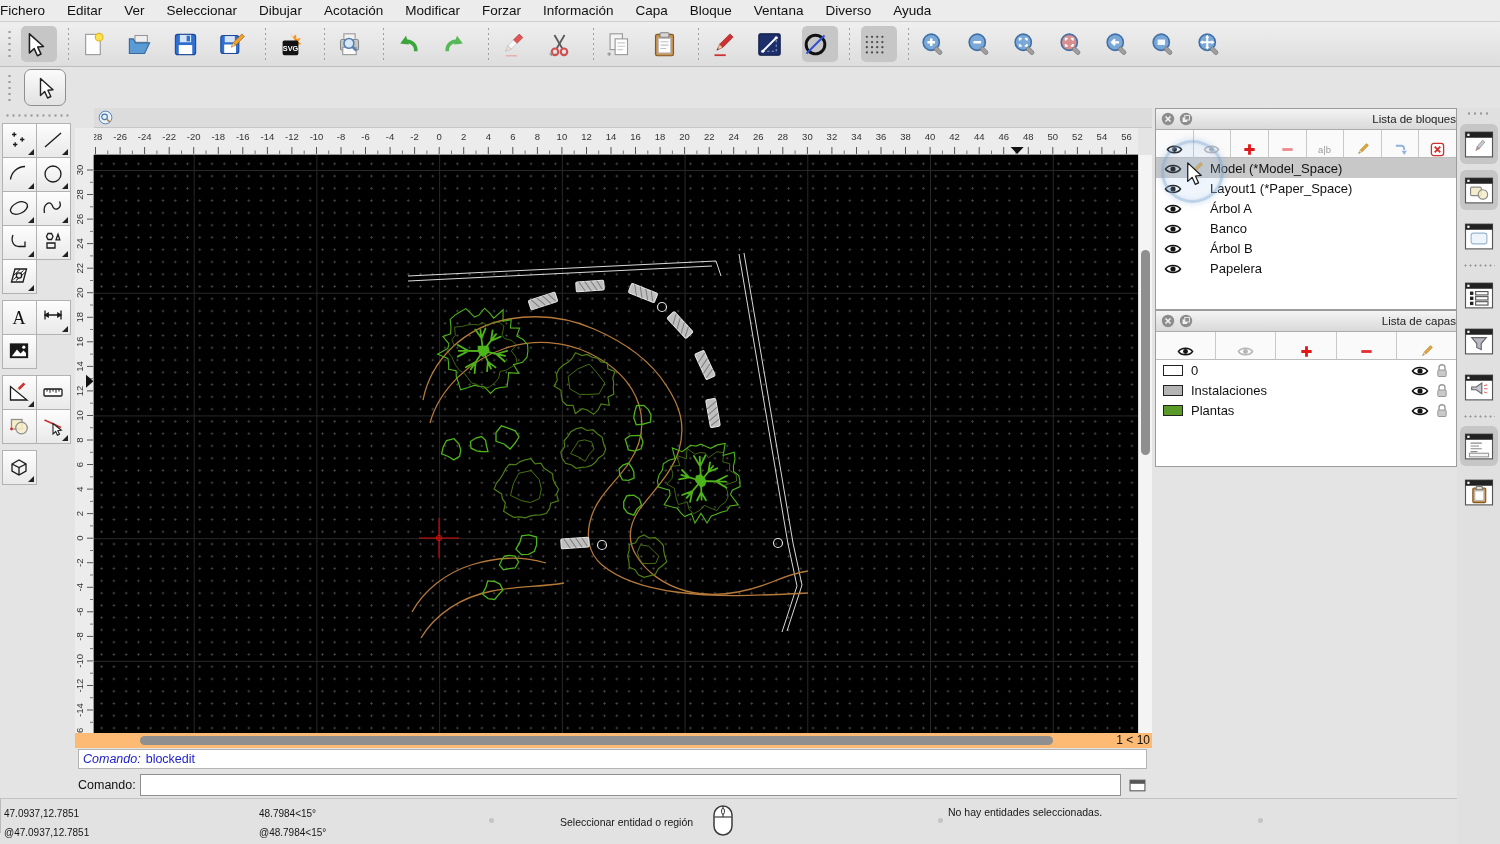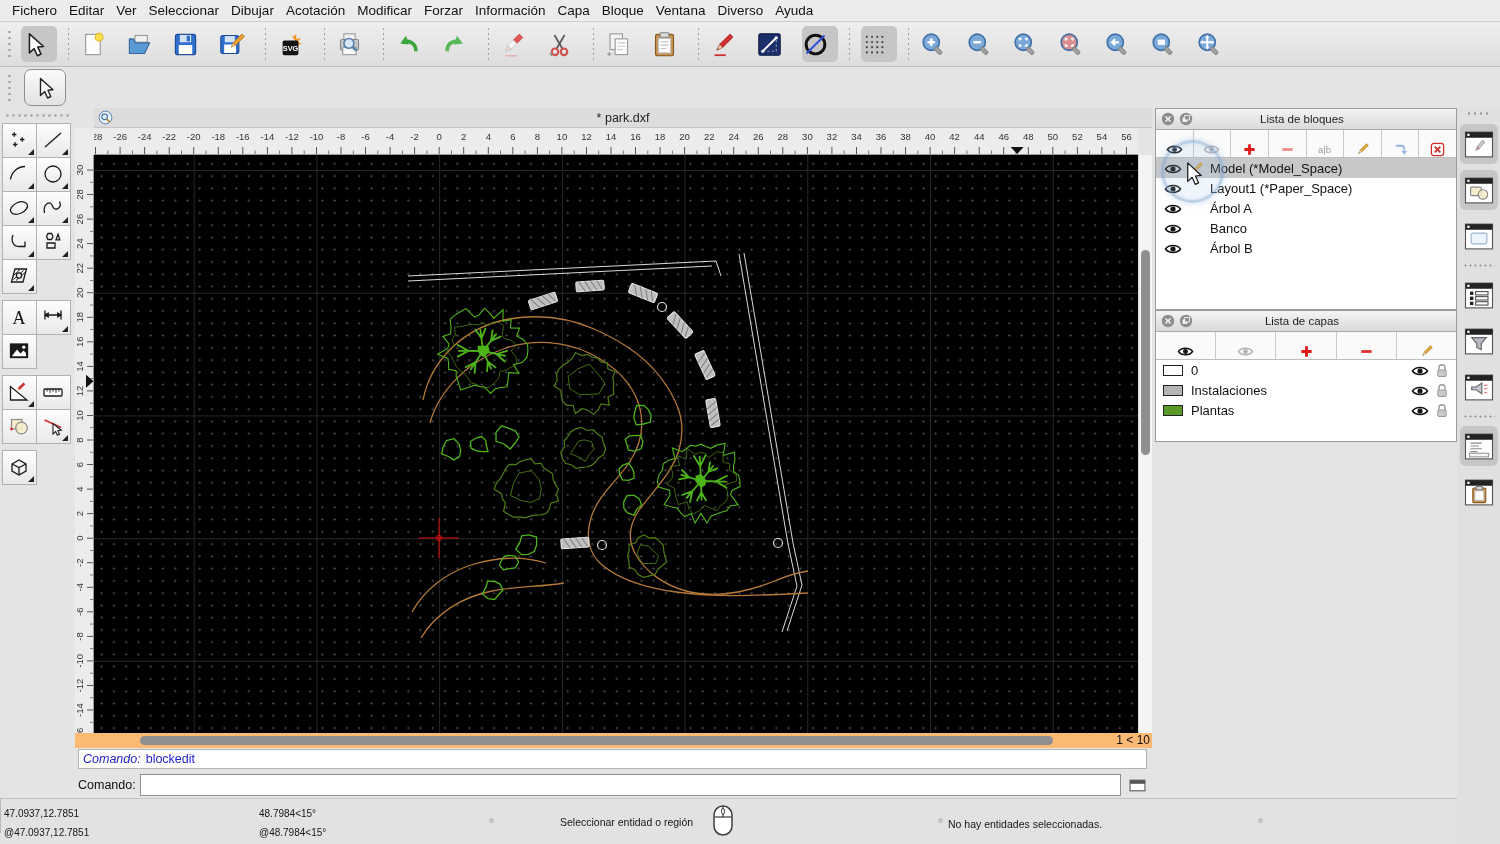--- a/index.html
+++ b/index.html
@@ -2,21 +2,21 @@
 <html><head>
 <meta charset="utf-8">
 <style>
   html,body{margin:0;padding:0}
   body{width:1500px;height:844px;position:relative;overflow:hidden;background:#e4e4e4;
        font-family:"Liberation Sans",sans-serif;color:#1a1a1a;-webkit-font-smoothing:antialiased}
   .abs{position:absolute}
 
   
   #menubar{left:0;top:0;width:100%;height:22px;background:#ececec;border-bottom:1px solid #cfcfcf;
-           display:flex;align-items:center;padding-left:12px;box-sizing:border-box;gap:12px;font-size:13.5px;color:#111}
+           display:flex;align-items:center;box-sizing:border-box;gap:22px;font-size:13.5px;color:#111}
   .menu-item{white-space:nowrap;cursor:default}
 
   
   #toolbar{left:0;top:22px;width:100%;height:45px;background:linear-gradient(#efefef,#dddddd);
            border-bottom:1px solid #bdbdbd;display:flex;align-items:center;padding-left:3px;box-sizing:border-box}
   .tb-handle{width:7px;height:30px;margin:0 3px;background-image:radial-gradient(circle,#9a9a9a 1px,transparent 1.3px);
              background-size:5px 6px;background-position:center}
   .tb-sep{width:1px;height:32px;margin:0 6px;background-image:repeating-linear-gradient(to bottom,#9e9e9e 0 2px,transparent 2px 5px)}
   .tb-btn{width:36px;height:36px;margin:0 5px;display:flex;align-items:center;justify-content:flex-start;border-radius:5px;flex:none}
   .tb-btn.active{background:#c6c6c6}
@@ -78,25 +78,25 @@
   
   #statusbar{left:0;top:798px;width:100%;height:46px;background:#e2e2e2;border-top:1px solid #c2c2c2;
              font-size:10px;color:#161616;box-sizing:border-box}
   #statusbar .cell{position:absolute;line-height:1}
   #status-div1{left:253px;top:6px;width:1px;height:34px;background:#bbb}
   .sdot{position:absolute;width:5px;height:5px;border-radius:50%;background:#c4c4c4;top:19px}
 
   
   .panel{position:absolute;background:#fff;border:1px solid #9c9c9c;box-sizing:border-box}
   #panel-blocks{left:1155px;top:108px;width:302px;height:202px}
-  #panel-layers{left:1155px;top:310px;width:302px;height:132px}
+  #panel-layers{left:1155px;top:310px;width:302px;height:157px}
   .ptitle{height:20px;background:linear-gradient(#f4f4f4,#d9d9d9);border-bottom:1px solid #ababab;
           display:flex;align-items:center;padding:0 3px;position:relative}
   .ptitle .tbtn{width:14px;height:14px;margin:0 2px}
-  .ptitle .tname{position:absolute;left:0;right:8px;text-align:center;font-size:11.5px;color:#222}
+  .ptitle .tname{position:absolute;left:0;right:0;text-align:right;font-size:11.5px;color:#222}
   .ptools{height:27px;display:flex;background:#fafafa;border-bottom:1px solid #bdbdbd}
   .pbtn{flex:1;border-right:1px solid #c9c9c9;display:flex;align-items:flex-end;justify-content:center}
   .pbtn:last-child{border-right:none}
   .pbtn svg{width:17px;height:15px}
   .prow{height:20px;display:flex;align-items:center;font-size:13px;color:#111}
   .prow.sel-gray{background:#c8c8c8}
   .prow.sel-blue{background:#3168d2;color:#fff}
   .prow .eye{width:18px;height:13px;margin-left:8px;flex:none}
   .prow .rpencil{width:15px;height:15px;margin-left:7px;flex:none}
   .prow .pencil-spacer{width:22px;flex:none}
@@ -491,21 +491,20 @@
         </div>
       </div>
     </div>
 
   <div id="tabbar" class="abs">
     <span id="tab-appicon"><svg viewBox="0 0 16 16">
           <circle cx="8" cy="8" r="6.8" fill="#e8f0fa" stroke="#5580b5"></circle>
           <circle cx="7" cy="7.3" r="3" fill="none" stroke="#4a78b0" stroke-width="1.3"></circle>
           <line x1="9.4" y1="9.8" x2="12.6" y2="13" stroke="#c08030" stroke-width="1.7"></line>
         </svg></span>
-    <span id="doc-title">* park.dxf</span>
   </div>
 
   <div id="ruler-corner" class="abs"></div>
   <div id="hruler" class="abs"><svg width="1044" height="27">
         <line x1="1.5" y1="19" x2="1.5" y2="26" stroke="#555"></line>
         <text x="1.5" y="12" font-size="9.5" fill="#333" text-anchor="middle" font-family="Liberation Sans,sans-serif">-28</text>
         <line x1="13.8" y1="22.5" x2="13.8" y2="26" stroke="#777"></line>
         <line x1="26.1" y1="19" x2="26.1" y2="26" stroke="#555"></line>
         <text x="26.1" y="12" font-size="9.5" fill="#333" text-anchor="middle" font-family="Liberation Sans,sans-serif">-26</text>
         <line x1="38.4" y1="22.5" x2="38.4" y2="26" stroke="#777"></line>
@@ -816,21 +815,21 @@
     <span class="cell" style="left:259px;top:29px">@48.7984&lt;15°</span>
     <span class="sdot" style="left:489px"></span>
     <span class="cell" style="left:560px;top:18px;font-size:10.5px">Seleccionar entidad o región</span>
     <span class="cell" id="status-mouse" style="left:712px;top:5px;width:22px;height:33px"><svg viewBox="0 0 22 33">
           <rect x="2" y="2" width="18" height="29" rx="9" fill="#fff" stroke="#3c3c3c" stroke-width="1.5"></rect>
           <line x1="11" y1="2" x2="11" y2="13" stroke="#3c3c3c" stroke-width="1.2"></line>
           <line x1="2.5" y1="13" x2="19.5" y2="13" stroke="#3c3c3c" stroke-width="1.2"></line>
           <rect x="9.6" y="4.5" width="2.8" height="5.5" rx="1.4" fill="#fff" stroke="#3c3c3c"></rect>
         </svg></span>
     <span class="sdot" style="left:938px"></span>
-    <span class="cell" style="left:948px;top:20px;font-size:10.5px">No hay entidades seleccionadas.</span>
+    <span class="cell" style="left:948px;top:8px;font-size:10.5px">No hay entidades seleccionadas.</span>
     <span class="sdot" style="left:1258px"></span>
   </div>
 
   <div id="panel-blocks" class="panel">
     <div class="ptitle">
       <span class="tbtn"><svg viewBox="0 0 14 14">
             <circle cx="7" cy="7" r="6.2" fill="#8d8d8d"></circle>
             <path d="M4.5 4.5 L9.5 9.5 M9.5 4.5 L4.5 9.5" stroke="#f2f2f2" stroke-width="1.6"></path>
           </svg></span>
       <span class="tbtn"><svg viewBox="0 0 14 14">
@@ -930,20 +929,28 @@
           <span class="blabel">Banco</span>
         </div>
         <div class="prow">
           <span class="eye"><svg viewBox="0 0 18 14">
               <path d="M1.5 7 C4.5 2.4 13.5 2.4 16.5 7 C13.5 11.6 4.5 11.6 1.5 7 Z" fill="none" stroke="#141414" stroke-width="1.5"></path>
               <circle cx="9" cy="7" r="2.6" fill="#141414"></circle>
             </svg></span>
           <span class="pencil-spacer"></span>
           <span class="blabel">Árbol B</span>
         </div>
+        <div class="prow">
+          <span class="eye"><svg viewBox="0 0 18 14">
+              <path d="M1.5 7 C4.5 2.4 13.5 2.4 16.5 7 C13.5 11.6 4.5 11.6 1.5 7 Z" fill="none" stroke="#141414" stroke-width="1.5"></path>
+              <circle cx="9" cy="7" r="2.6" fill="#141414"></circle>
+            </svg></span>
+          <span class="pencil-spacer"></span>
+          <span class="blabel">Papelera</span>
+        </div>
       </div>
   </div>
 
   <div id="panel-layers" class="panel">
     <div class="ptitle">
       <span class="tbtn"><svg viewBox="0 0 14 14">
             <circle cx="7" cy="7" r="6.2" fill="#8d8d8d"></circle>
             <path d="M4.5 4.5 L9.5 9.5 M9.5 4.5 L4.5 9.5" stroke="#f2f2f2" stroke-width="1.6"></path>
           </svg></span>
       <span class="tbtn"><svg viewBox="0 0 14 14">

